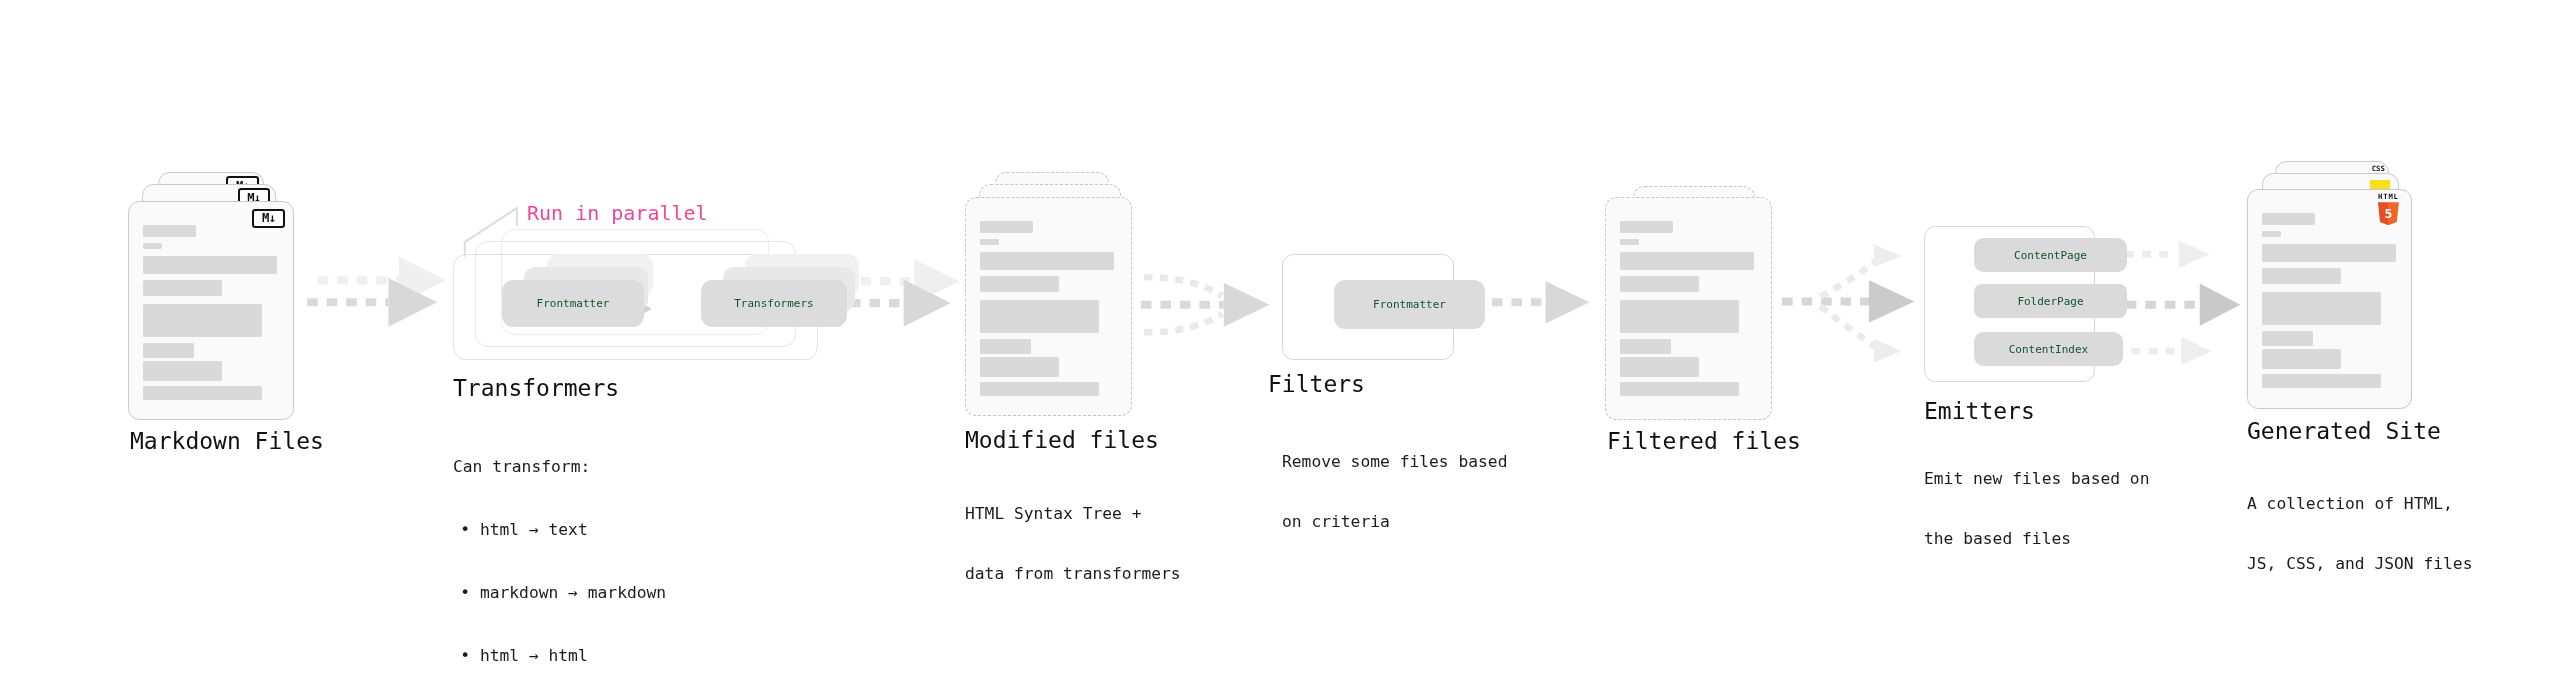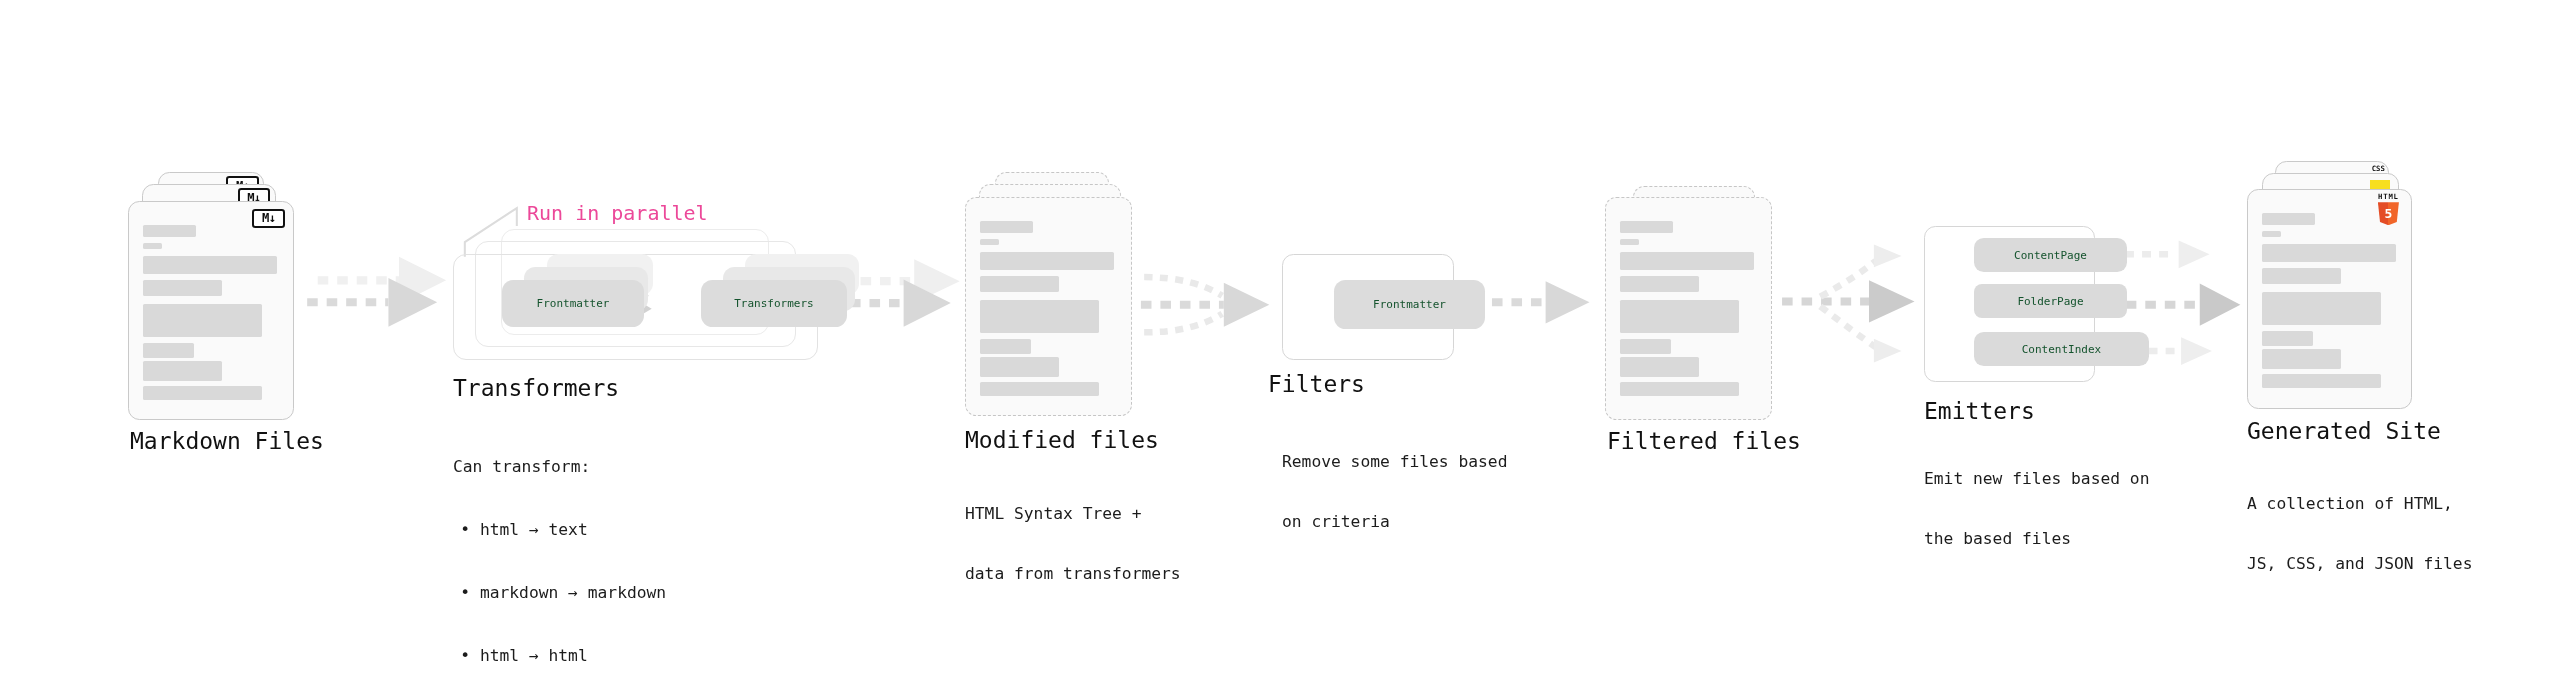--- a/index.html
+++ b/index.html
@@ -215,21 +215,21 @@
         <div class="bar" style="top: 184px; width: 119px; height: 14px;"></div>
       </div>
   </div>
   <div class="stage-label" style="left:1607px;top:428px;">Filtered files</div>
 </div>
 
 <div>
   <div class="box" style="left:1924px;top:226px;width:171px;height:156px;border:1.6px solid #d6d6d6;border-radius:11.4px;"></div>
   <div class="pill front" style="left:1934px;top:238px;width:153px;height:34px;border-radius:9.8px;background:#dadada;">ContentPage</div>
   <div class="pill front" style="left:1934px;top:284px;width:153px;height:34px;border-radius:8px;background:#dadada;">FolderPage</div>
-  <div class="pill front" style="left:1934px;top:332px;width:175px;height:34px;border-radius:9.8px;background:#dadada;">ContentIndex</div>
+  <div class="pill front" style="left:1934px;top:332px;width:149px;height:34px;border-radius:9.8px;background:#dadada;">ContentIndex</div>
   <div class="stage-label" style="left:1924px;top:398px;">Emitters</div>
   <div class="subtext" style="left:1924px;top:428px;">
     <div>Emit new files based on</div>
     <div>the based files</div>
   </div>
 </div>
 
 <div>
   <div class="card" style="left:2275px;top:161px;width:114px;height:41px;">
     <div class="css-badge">

